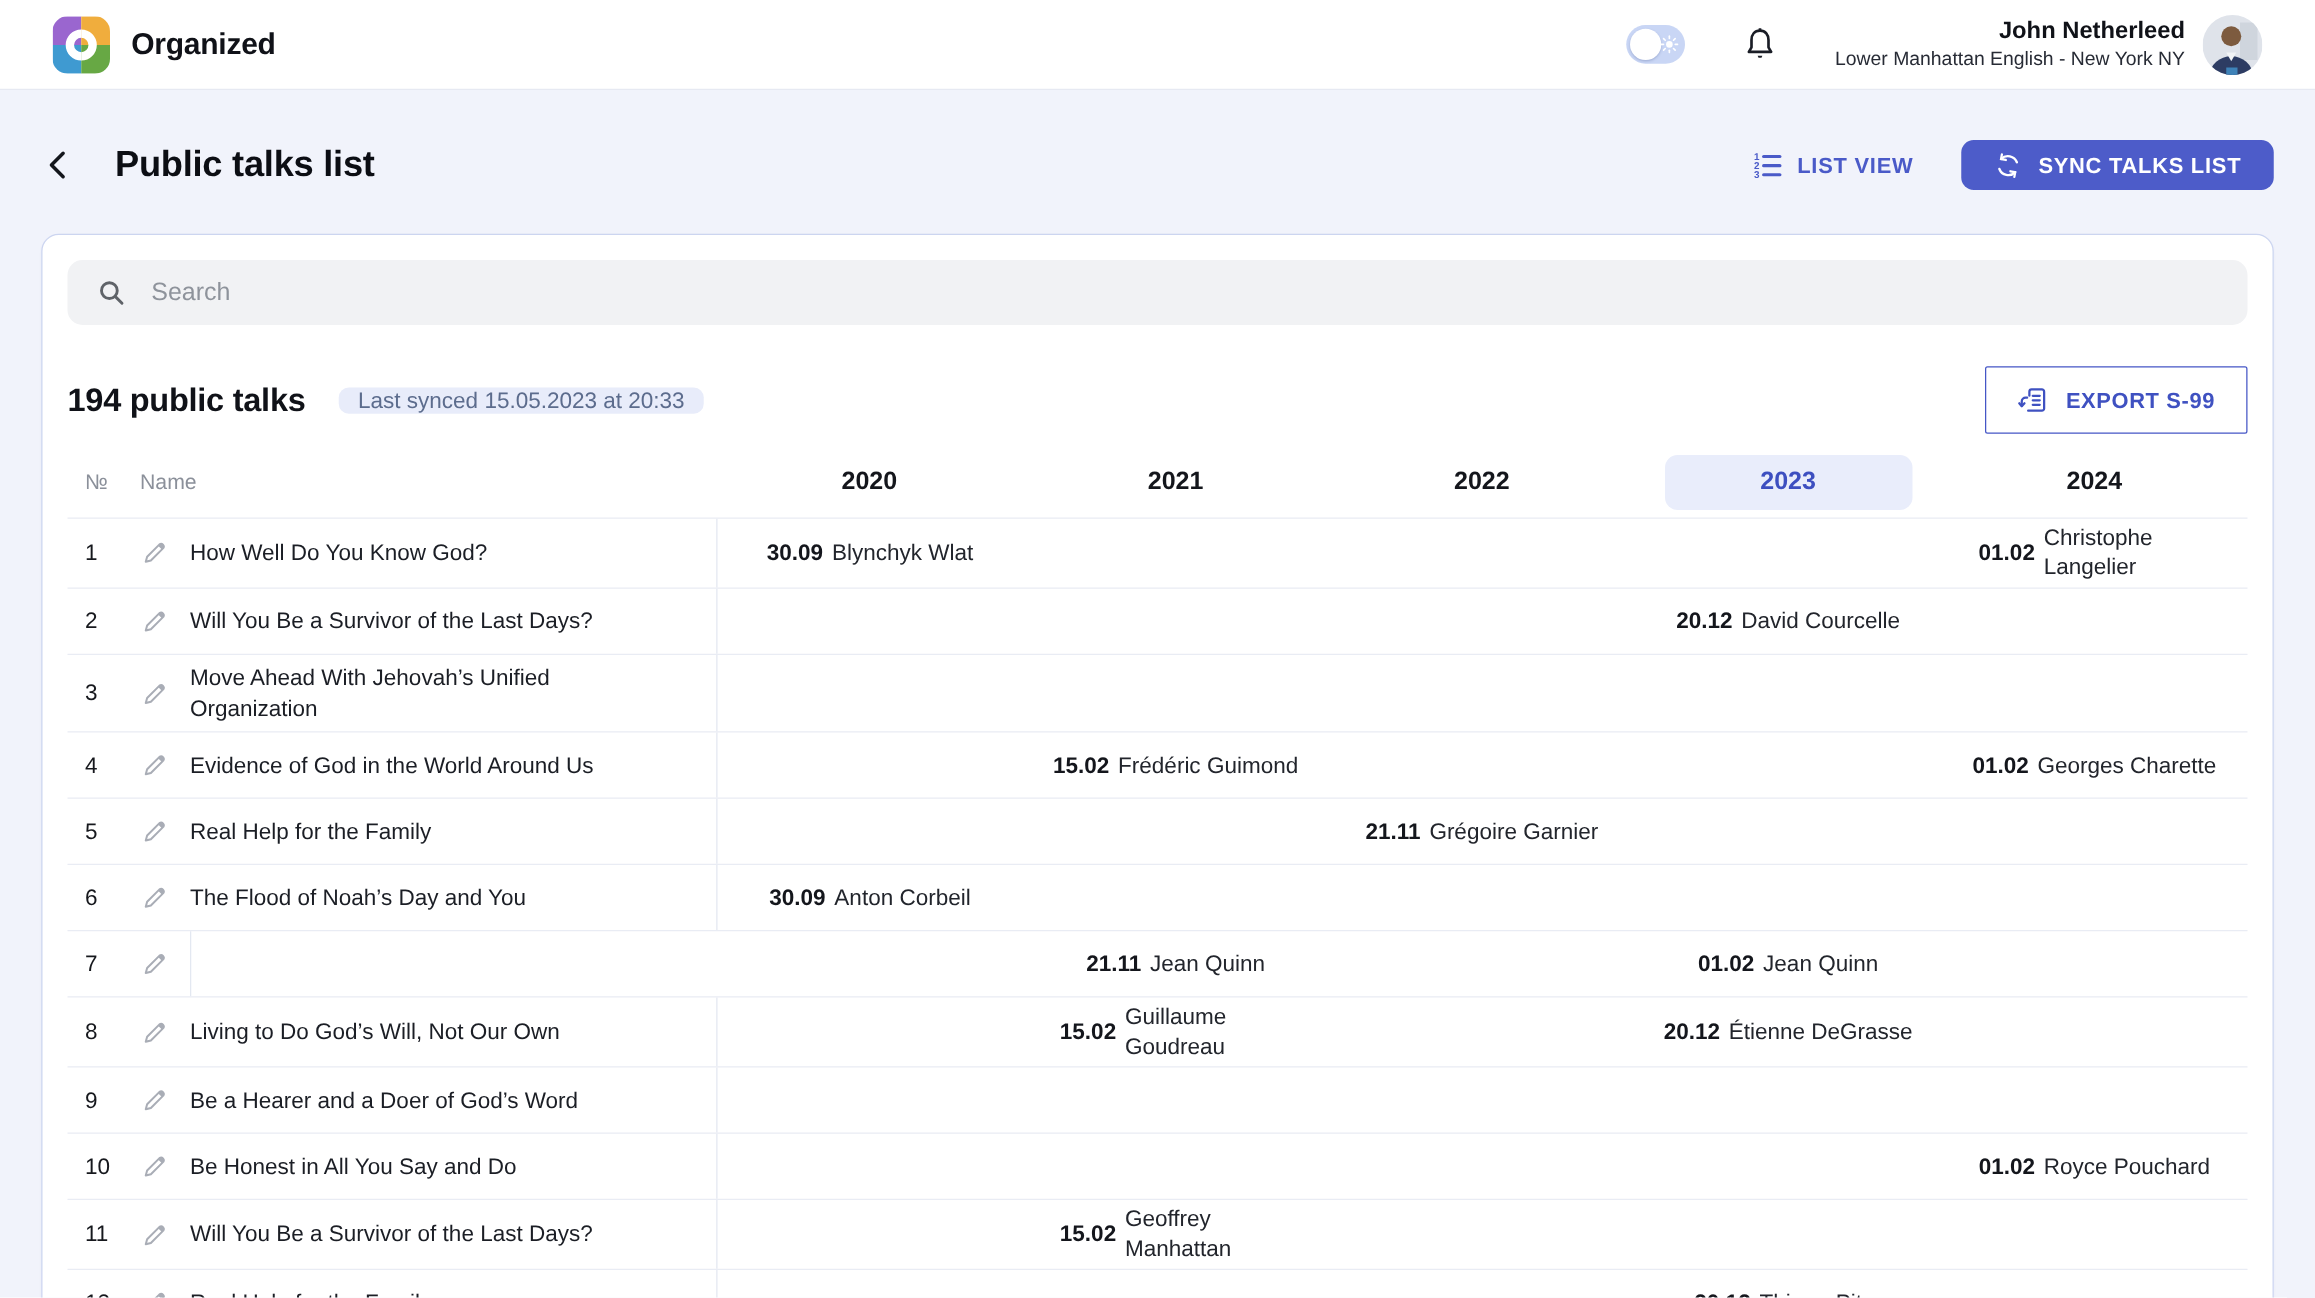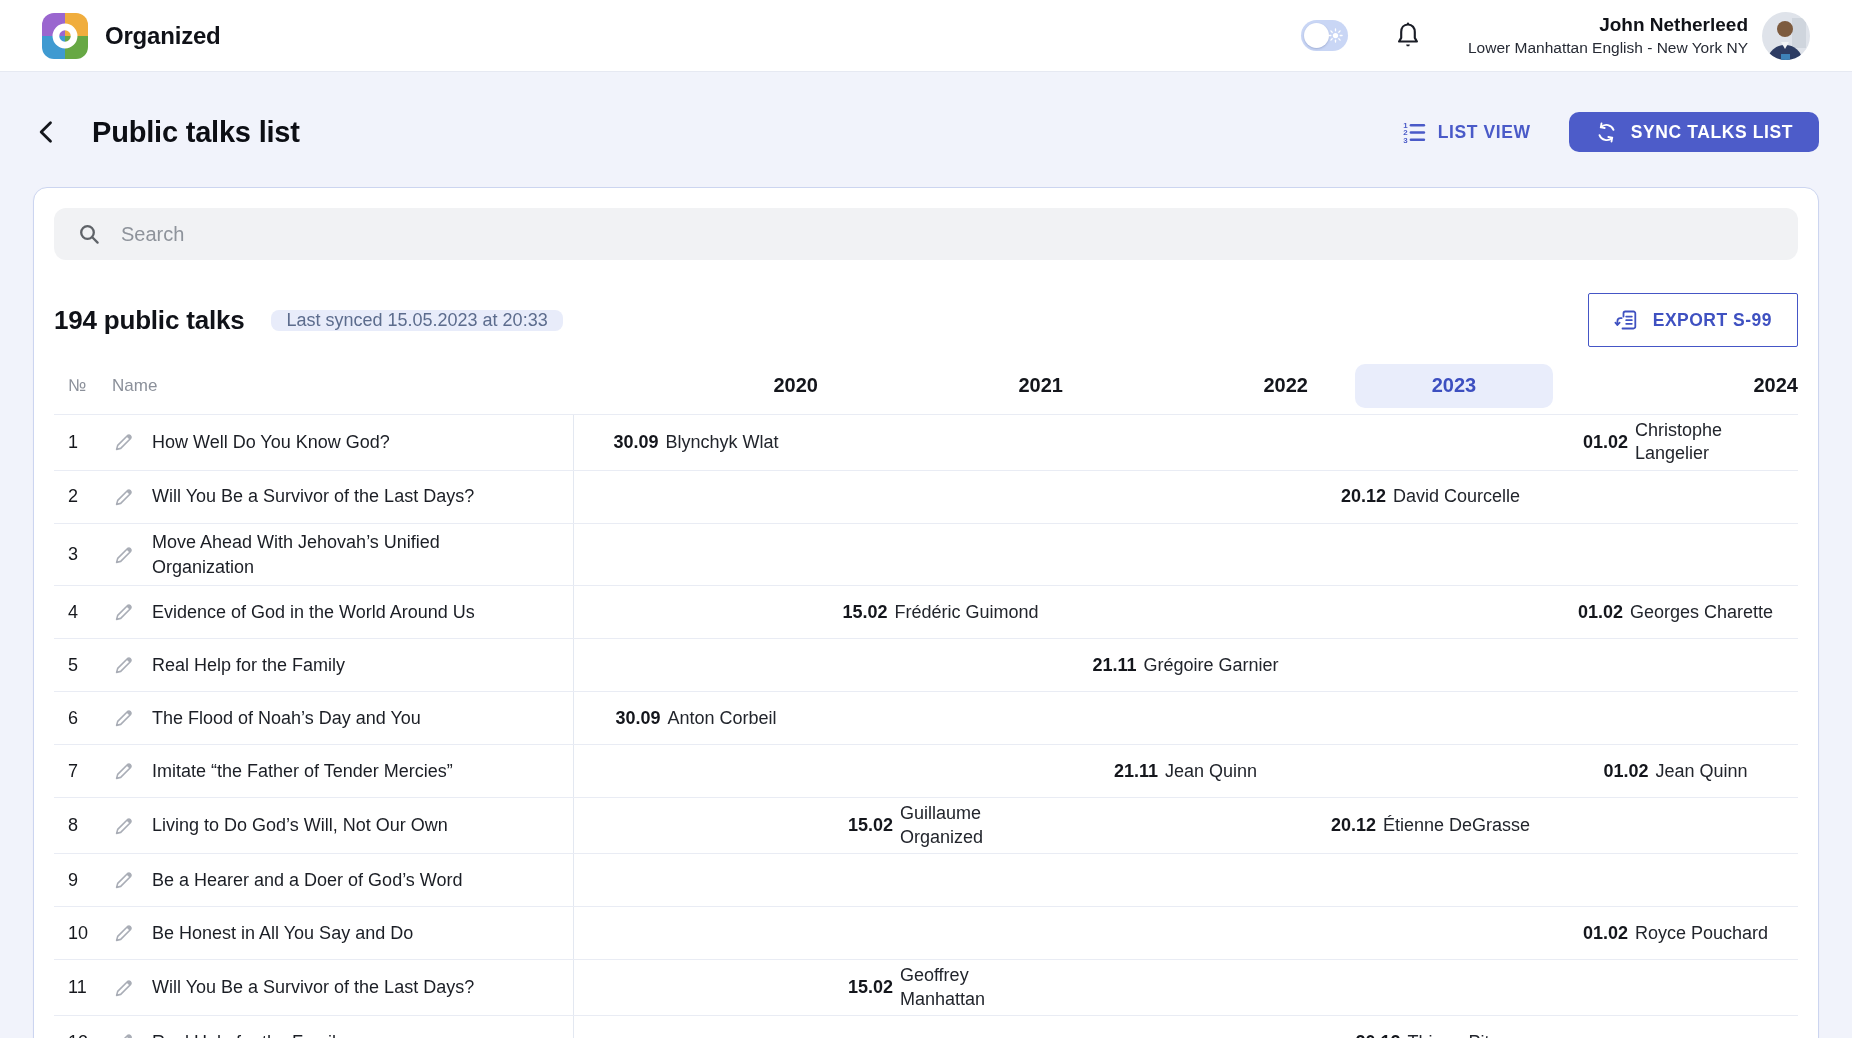--- a/index.html
+++ b/index.html
@@ -74,21 +74,21 @@
   
   .talks-table { margin-top: 10px; }
   .t-grid {
     display: grid;
     grid-template-columns: 44px 40px 1fr repeat(5, 245px);
     padding-left: 14px; align-items: center;
   }
   .t-head { height: 58px; border-bottom: 1px solid #e9ecf4; }
   .col-label { font-size: 17px; color: #8b909a; }
   .col-name-label { grid-column: 2 / 4; }
-  .year-header-cell { display: flex; justify-content: flex-end; align-items: center; height: 100%; cursor: pointer; }
+  .year-header-cell { display: flex; justify-content: center; align-items: center; height: 100%; cursor: pointer; }
   .year-text { font-size: 20px; font-weight: 700; color: #14161c; }
   .year-pill {
     font-size: 20px; font-weight: 700; color: #3d4fc0; background: #e9edfb;
     border-radius: 10px; min-width: 198px; height: 44px;
     display: flex; align-items: center; justify-content: center;
   }
   .t-row { min-height: 53px; border-bottom: 1px solid #e9ecf4; }
   .row-num { font-size: 18px; color: #16181d; }
   .edit-btn { background: none; border: none; cursor: pointer; width: 26px; height: 26px; padding: 0; }
   .talk-name { font-size: 18px; color: #1b1e25; max-width: 360px; line-height: 1.38; padding: 6px 0; }
@@ -370,21 +370,20 @@
             <div class="yc"></div>
           </div>
           <div class="t-grid t-row">
             <div class="row-num">7</div>
             <button class="edit-btn">
               <svg viewBox="0 0 24 24" width="24" height="24" fill="none" stroke="#a9adb6" stroke-width="1.6" stroke-linejoin="round">
     <path d="M4.6 19.4 L5.7 15.4 L15.6 5.5 A2.15 2.15 0 0 1 18.6 8.5 L8.7 18.4 Z"></path>
     <path d="M15.6 5.5 a2.15 2.15 0 0 1 3 3 l-1.1 1.1 -3 -3 Z" fill="#a9adb6" stroke="none"></path>
   </svg>
             </button>
-            <div class="talk-name">Imitate “the Father of Tender Mercies”</div>
             <div class="yc yc-first"></div>
             <div class="yc"></div>
             <div class="yc">
               <span class="cell-date">21.11</span>
               <span class="cell-speaker">Jean Quinn</span>
             </div>
             <div class="yc"></div>
             <div class="yc">
               <span class="cell-date">01.02</span>
               <span class="cell-speaker">Jean Quinn</span>
@@ -395,21 +394,21 @@
             <button class="edit-btn">
               <svg viewBox="0 0 24 24" width="24" height="24" fill="none" stroke="#a9adb6" stroke-width="1.6" stroke-linejoin="round">
     <path d="M4.6 19.4 L5.7 15.4 L15.6 5.5 A2.15 2.15 0 0 1 18.6 8.5 L8.7 18.4 Z"></path>
     <path d="M15.6 5.5 a2.15 2.15 0 0 1 3 3 l-1.1 1.1 -3 -3 Z" fill="#a9adb6" stroke="none"></path>
   </svg>
             </button>
             <div class="talk-name">Living to Do God’s Will, Not Our Own</div>
             <div class="yc yc-first"></div>
             <div class="yc">
               <span class="cell-date">15.02</span>
-              <span class="cell-speaker narrow">Guillaume Organized</span>
+              <span class="cell-speaker narrow">Guillaume Goudreau</span>
             </div>
             <div class="yc"></div>
             <div class="yc">
               <span class="cell-date">20.12</span>
               <span class="cell-speaker">Étienne DeGrasse</span>
             </div>
             <div class="yc"></div>
           </div>
           <div class="t-grid t-row">
             <div class="row-num">9</div>

